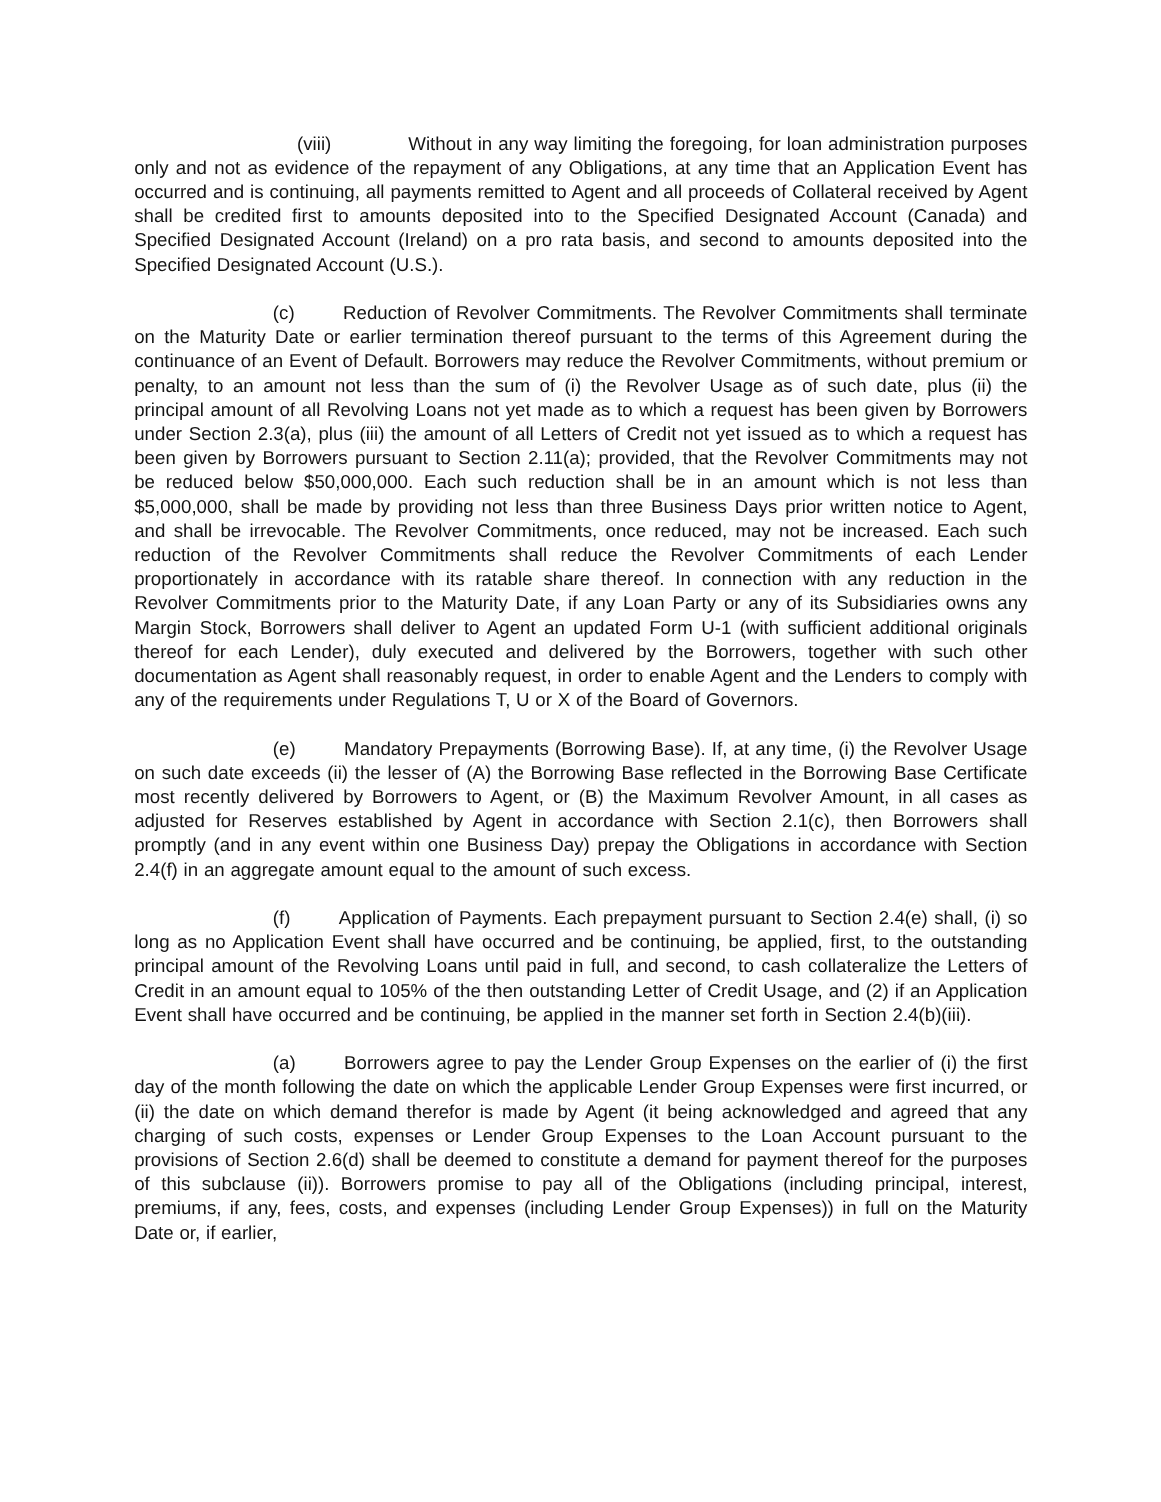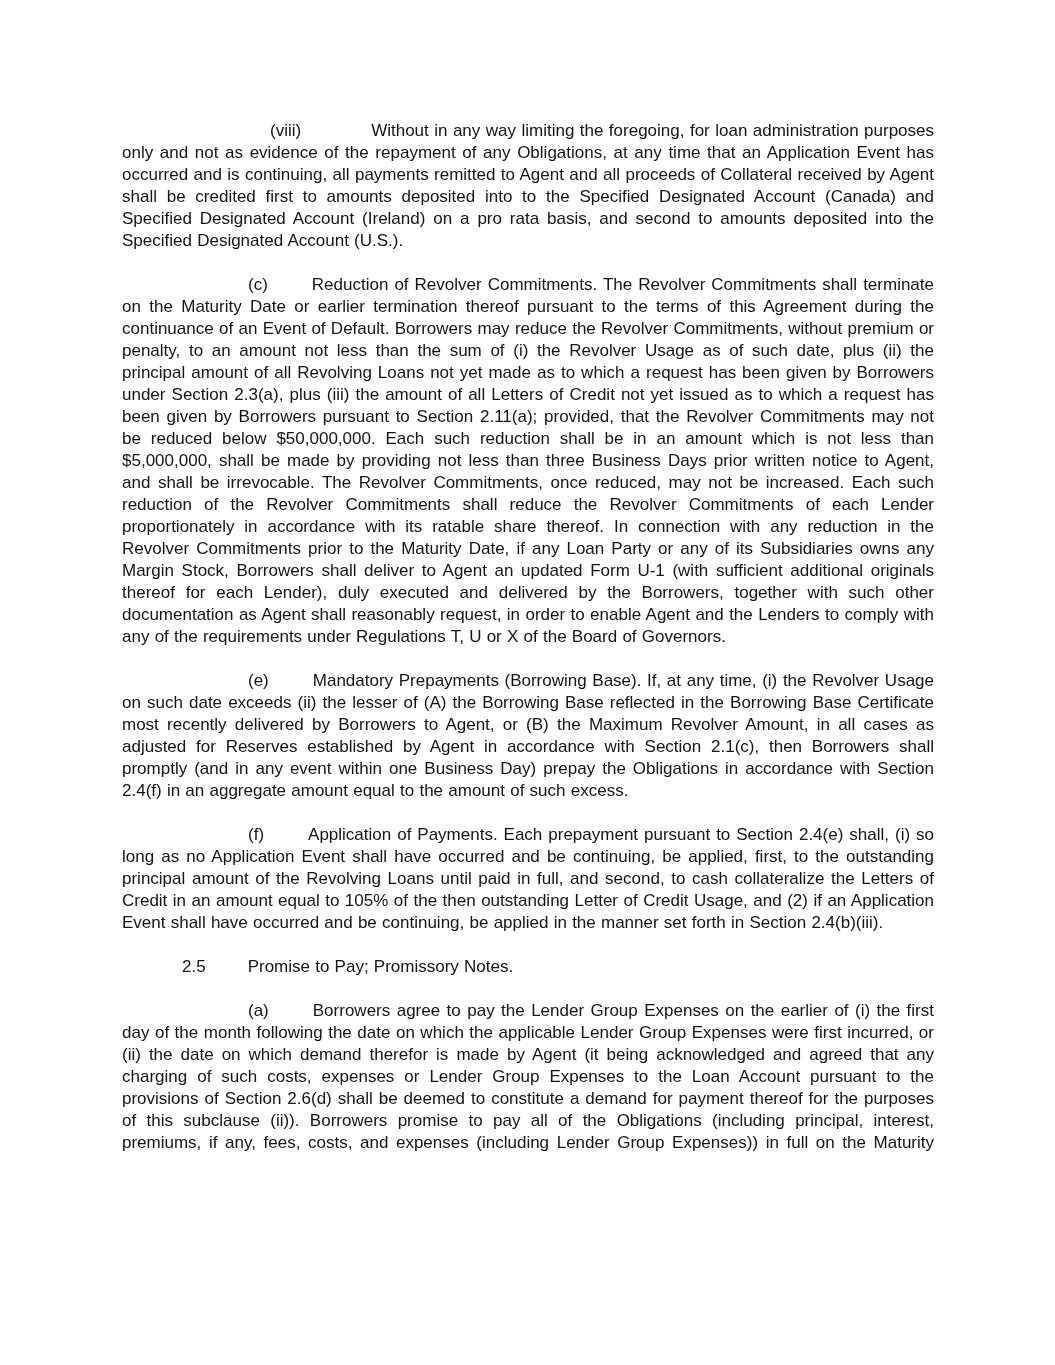--- a/index.html
+++ b/index.html
@@ -52,16 +52,15 @@
 </style>
 </head>
 <body>
 
 <div class="page">
   <div class="doc-body" id="doc-body">
       <p class="para" style="text-indent: 148px;"><span class="plabel">(viii)</span><span class="tab" style="width: 70px;"></span><span class="run">Without in any way limiting the foregoing, for loan administration purposes only and not as evidence of the repayment of any Obligations, at any time that an Application Event has occurred and is continuing, all payments remitted to Agent and all proceeds of Collateral received by Agent shall be credited first to amounts deposited into to the Specified Designated Account (Canada) and Specified Designated Account (Ireland) on a pro rata basis, and second to amounts deposited into the Specified Designated Account (U.S.).</span></p>
       <p class="para" style="text-indent: 126px;"><span class="plabel">(c)</span><span class="tab" style="width: 44px;"></span><span class="run">Reduction of Revolver Commitments.  The Revolver Commitments shall terminate on the Maturity Date or earlier termination thereof pursuant to the terms of this Agreement during the continuance of an Event of Default.  Borrowers may reduce the Revolver Commitments, without premium or penalty, to an amount not less than the sum of (i) the Revolver Usage as of such date, </span><span class="u">plus</span><span class="run"> (ii) the principal amount of all Revolving Loans not yet made as to which a request has been given by Borrowers under </span><span class="u">Section 2.3(a)</span><span class="run">, </span><span class="u">plus</span><span class="run"> (iii) the amount of all Letters of Credit not yet issued as to which a request has been given by Borrowers pursuant to </span><span class="u">Section 2.11(a)</span><span class="run">; </span><span class="u">provided</span><span class="run">, that the Revolver Commitments may not be reduced below $50,000,000.  Each such reduction shall be in an amount which is not less than $5,000,000, shall be made by providing not less than three Business Days prior written notice to Agent, and shall be irrevocable.  The Revolver Commitments, once reduced, may not be increased.  Each such reduction of the Revolver Commitments shall reduce the Revolver Commitments of each Lender proportionately in accordance with its ratable share thereof.  In connection with any reduction in the Revolver Commitments prior to the Maturity Date, if any Loan Party or any of its Subsidiaries owns any Margin Stock, Borrowers shall deliver to Agent an updated Form U-1 (with sufficient additional originals thereof for each Lender), duly executed and delivered by the Borrowers, together with such other documentation as Agent shall reasonably request, in order to enable Agent and the Lenders to comply with any of the requirements under Regulations T, U or X of the Board of Governors.</span></p>
       <p class="para" style="text-indent: 126px;"><span class="plabel">(e)</span><span class="tab" style="width: 44px;"></span><span class="run">Mandatory Prepayments (Borrowing Base).  If, at any time, (i) the Revolver Usage on such date exceeds (ii) the lesser of (A) the Borrowing Base reflected in the Borrowing Base Certificate most recently delivered by Borrowers to Agent, or (B) the Maximum Revolver Amount, in all cases as adjusted for Reserves established by Agent in accordance with </span><span class="u">Section 2.1(c)</span><span class="run">, then Borrowers shall promptly (and in any event within one Business Day) prepay the Obligations in accordance with </span><span class="u">Section 2.4(f)</span><span class="run"> in an aggregate amount equal to the amount of such excess.</span></p>
       <p class="para" style="text-indent: 126px;"><span class="plabel">(f)</span><span class="tab" style="width: 44px;"></span><span class="run">Application of Payments.  Each prepayment pursuant to </span><span class="u">Section 2.4(e)</span><span class="run"> shall, (i) so long as no Application Event shall have occurred and be continuing, be applied, first, to the outstanding principal amount of the Revolving Loans until paid in full, and second, to cash collateralize the Letters of Credit in an amount equal to 105% of the then outstanding Letter of Credit Usage, and (2) if an Application Event shall have occurred and be continuing, be applied in the manner set forth in </span><span class="u">Section 2.4(b)(iii)</span><span class="run">.</span></p>
-      <p class="para" style="text-indent: 60px;"><span class="plabel">2.5</span><span class="tab" style="width: 42px;"></span><span class="u">Promise to Pay; Promissory Notes</span><span class="run">.</span></p>
       <p class="para" style="text-indent: 126px;"><span class="plabel">(a)</span><span class="tab" style="width: 44px;"></span><span class="run">Borrowers agree to pay the Lender Group Expenses on the earlier of (i) the first day of the month following the date on which the applicable Lender Group Expenses were first incurred, or (ii) the date on which demand therefor is made by Agent (it being acknowledged and agreed that any charging of such costs, expenses or Lender Group Expenses to the Loan Account pursuant to the provisions of </span><span class="u">Section 2.6(d)</span><span class="run"> shall be deemed to constitute a demand for payment thereof for the purposes of this subclause (ii)).  Borrowers promise to pay all of the Obligations (including principal, interest, premiums, if any, fees, costs, and expenses (including Lender Group Expenses)) in full on the Maturity Date or, if earlier,</span></p>
     </div>
 </div>
 
 </body></html>

